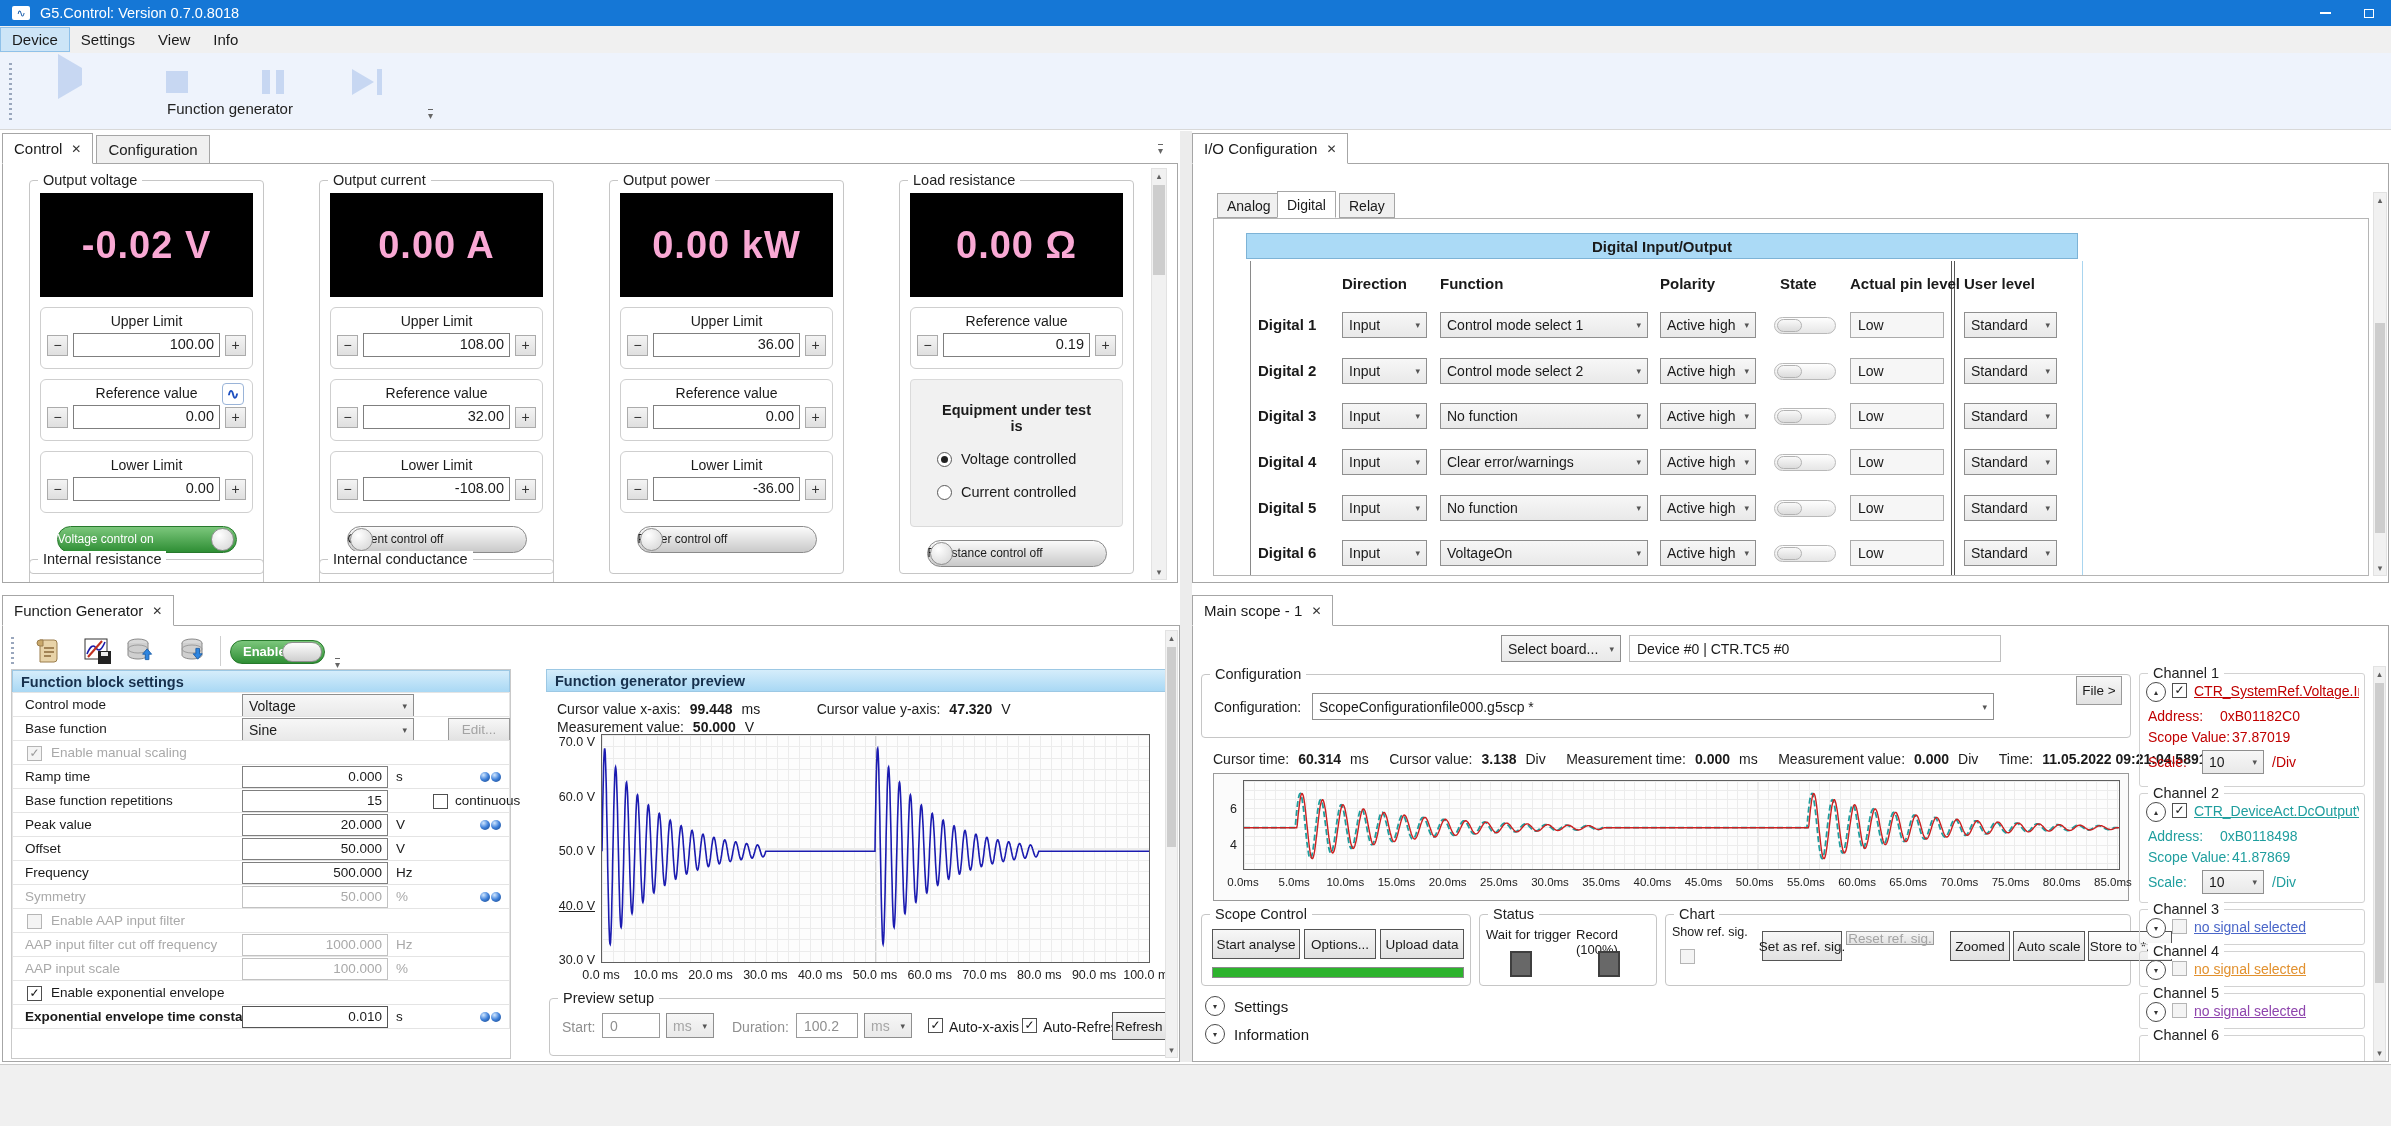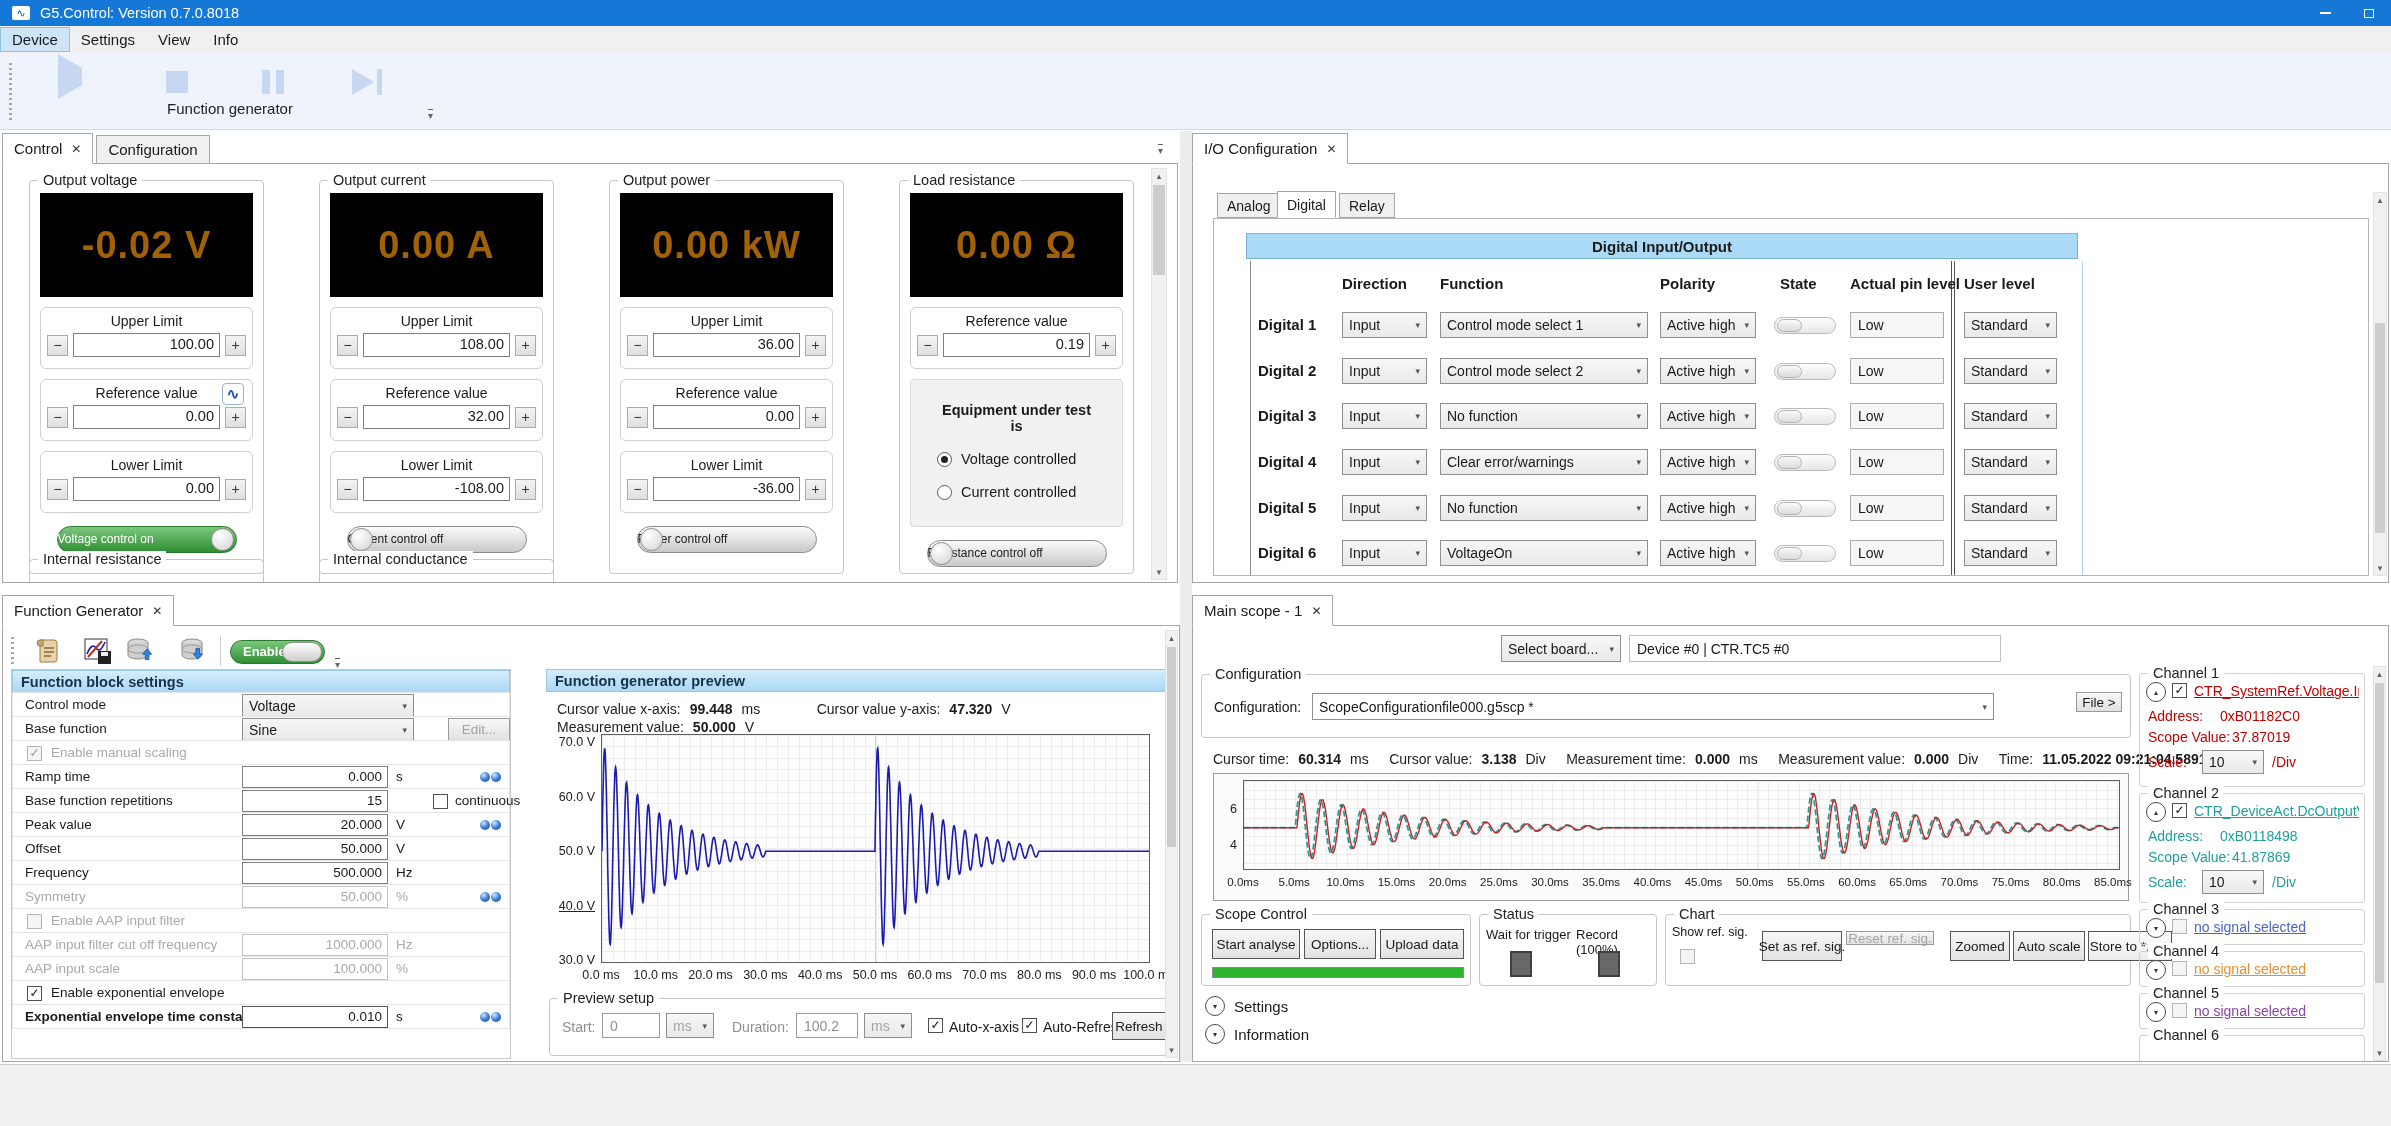--- a/index.html
+++ b/index.html
@@ -36,21 +36,21 @@
   .tabstrip{position:absolute;display:flex;align-items:flex-end;z-index:4}
   .tab{height:29px;display:flex;align-items:center;gap:9px;padding:0 11px;border:1px solid #a6a6a6;background:#f0f0f0;font-size:15px;margin-right:3px}
   .tab.active{background:#fff;height:31px;border-bottom:1px solid #fff}
   .tab .x{font-size:12px;color:#333}
   
   .group{position:absolute;border:1px solid #c6c6c6;border-radius:4px;background:#fff}
   .glabel{position:absolute;top:-9px;left:8px;background:#fff;padding:0 5px;font-size:14.5px;color:#222;white-space:nowrap}
   
   .gauge{position:absolute;top:16px;width:235px;height:394px;border:1px solid #c6c6c6;border-radius:4px;padding:12px 10px 0 10px}
   .gdisplay{height:104px;background:#000;display:flex;align-items:center;justify-content:center}
-  .gdisplay b{color:#a16207;font-size:38px;font-weight:bold;letter-spacing:1px}
+  .gdisplay b{color:#f9a8d4;font-size:38px;font-weight:bold;letter-spacing:1px}
   .gsec{position:relative;border:1px solid #cfcfcf;border-radius:6px;height:62px;margin-top:10px;padding:4px 6px}
   .gsec-title{text-align:center;font-size:14px;margin-top:1px}
   .gsec-row{display:flex;align-items:center;margin-top:4px}
   .spin{width:21px;height:21px;background:linear-gradient(#f4f4f4,#dfdfdf);border:1px solid #ababab;font-size:14px;line-height:1;color:#333}
   .gsec-input{flex:1;height:24px;border:1px solid #7f7f7f;background:#fff;margin:0 5px;font-size:14.5px;text-align:right;padding:2px 5px}
   .wave-ico{position:absolute;right:8px;top:3px;width:22px;height:22px;border:1px solid #9ab4d8;border-radius:4px;color:#1d4fc0;font-size:15px;font-weight:bold;display:flex;align-items:center;justify-content:center;background:#fff}
   .toggle{position:relative;width:180px;height:27px;border-radius:14px;margin:13px auto 0}
   .toggle .tlabel{position:absolute;left:0;right:0;text-align:left;line-height:25px;font-size:12px}
   .toggle .knob{position:absolute;top:1px;width:23px;height:23px;border-radius:50%;background:radial-gradient(circle at 35% 30%,#fff,#d2d2d2);border:1px solid #8f8f8f}
   .toggle.on{background:linear-gradient(#7cc77c,#2e8e34);border:1px solid #27792c}
@@ -740,21 +740,21 @@
     </div>
   <span class="tbox" style="left:436px;top:9px;width:372px;height:27px;border-color:#c0c0c0">Device #0 | CTR.TC5 #0</span>
 
   <div class="group" style="left:8px;top:48px;width:930px;height:64px">
     <span class="glabel">Configuration</span>
     <span class="abs" style="left:12px;top:24px;font-size:14px">Configuration:</span>
     <div class="combo" style="left:110px;top:18px;width:682px;height:27px;background:#fff">
         <b>ScopeConfigurationfile000.g5scp *</b>
         <i>▾</i>
       </div>
-    <span class="btn" style="left:874px;top:17px;width:46px;height:20px">File &gt;</span>
+    <span class="btn" style="left:874px;top:1px;width:46px;height:29px">File &gt;</span>
   </div>
 
   <div class="abs" style="left:20px;top:124px">
     <span class="cur" style="margin-right:16px">
         <span class="cl">Cursor time:</span>
         <b>60.314</b>
         <span>ms</span>
       </span>
     <span class="cur" style="margin-right:16px">
         <span class="cl">Cursor value:</span>

